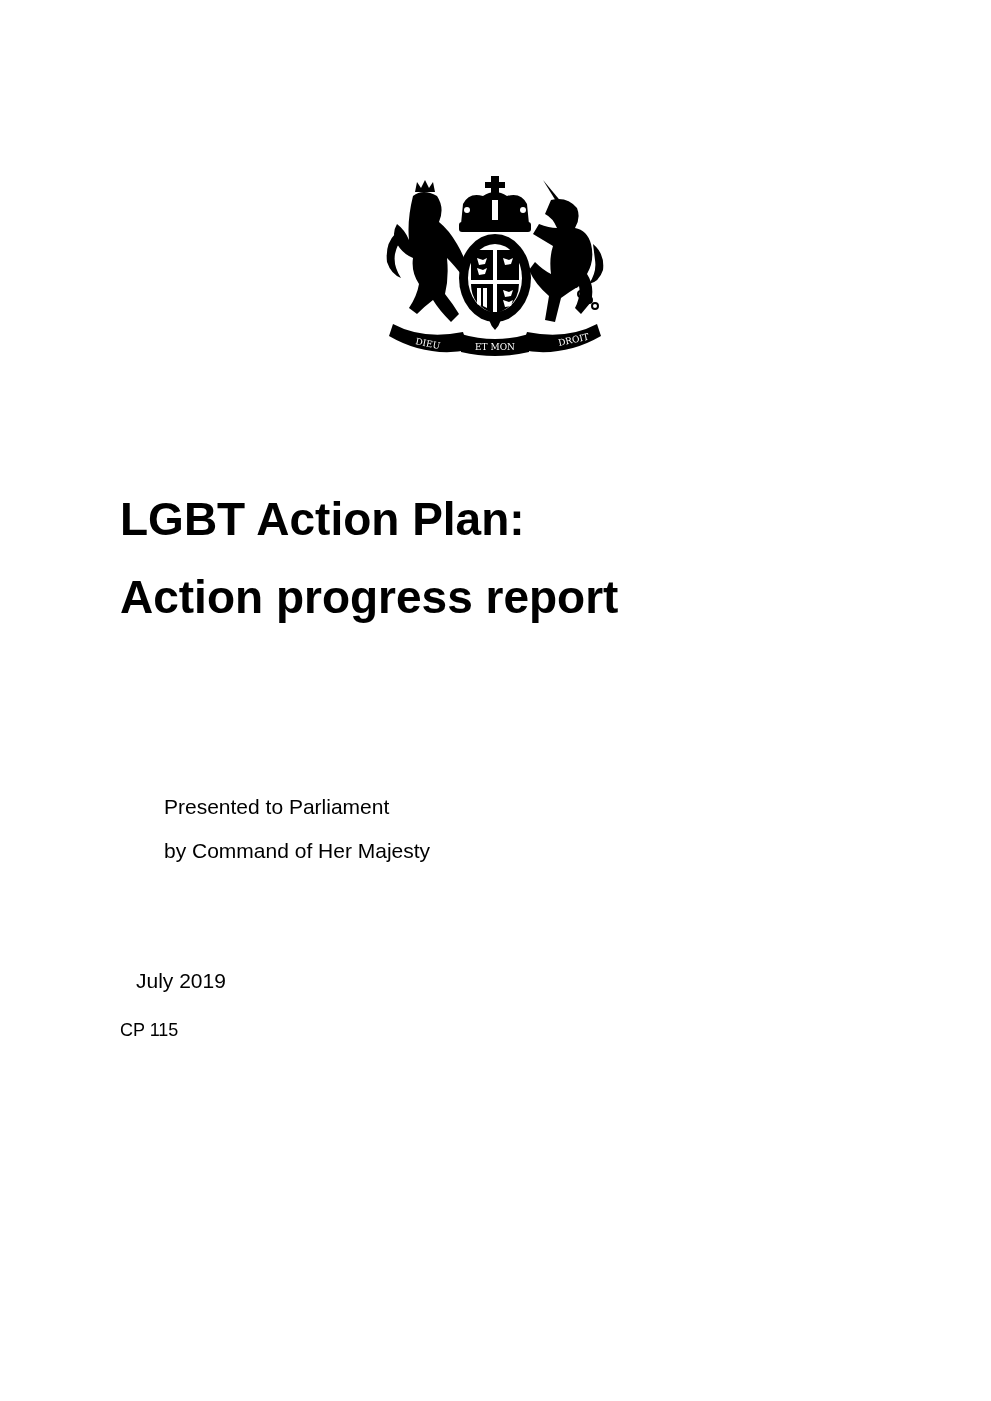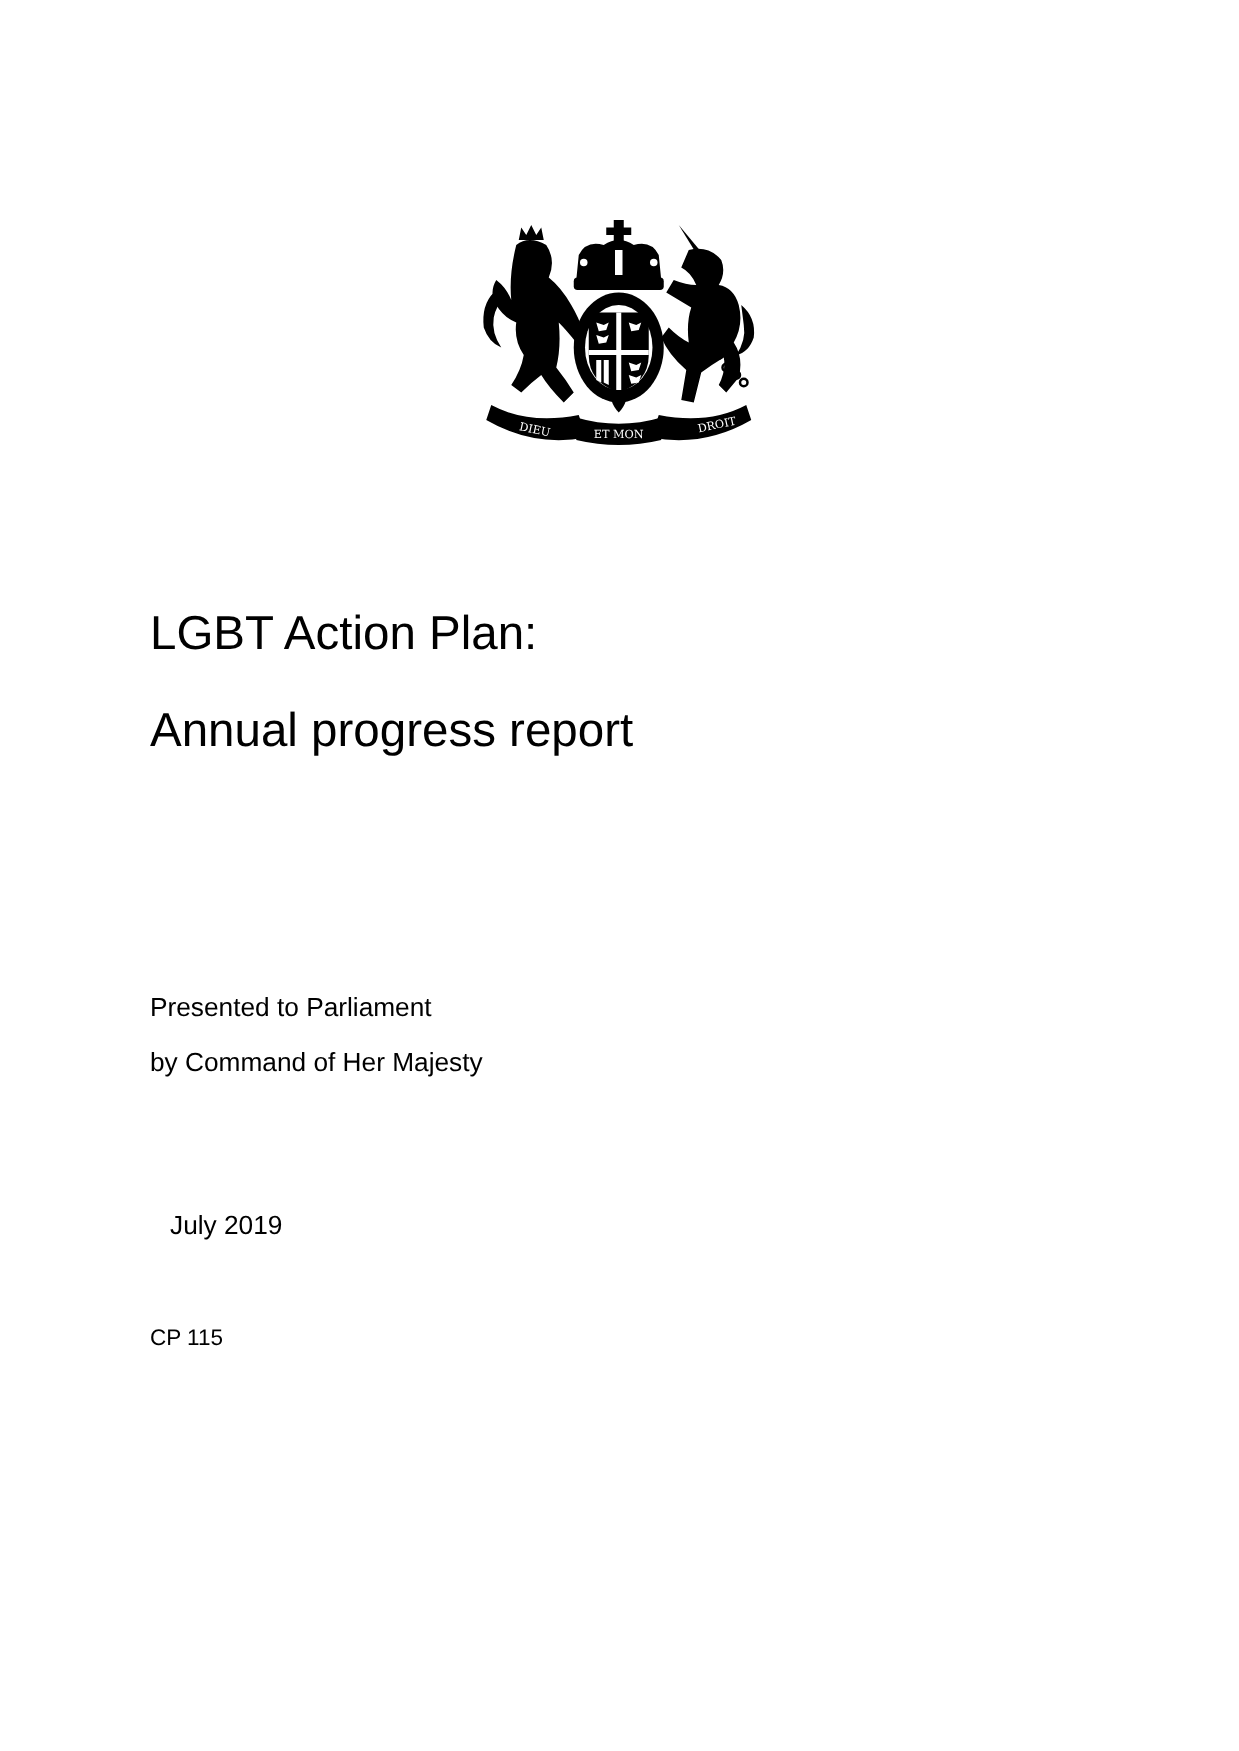--- a/index.html
+++ b/index.html
@@ -18,49 +18,49 @@
     .crest {
       position: absolute;
       left: 383px;
       top: 174px;
       width: 224px;
       height: 182px;
     }
     .title {
       position: absolute;
       left: 120px;
-      top: 468px;
+      top: 480px;
       margin: 0;
       font-family: "Liberation Sans", sans-serif;
-      font-weight: normal;
-      font-size: 38px;
+      font-weight: bold;
+      font-size: 46px;
       line-height: 78px;
       letter-spacing: 0px;
     }
     .title span { display: block; }
     .presented {
       position: absolute;
       left: 120px;
       top: 785px;
       font-size: 21px;
       line-height: 44px;
     }
-    .presented div { display: block; }
+    .presented div { display: block; margin-left: 44px; }
     .date {
       position: absolute;
       left: 120px;
       top: 966px;
       font-size: 21px;
       line-height: 30px;
       margin-left: 16px;
     }
     .cp {
       position: absolute;
       left: 120px;
-      top: 1057px;
+      top: 1017px;
       font-size: 18px;
       line-height: 26px;
     }
   </style>
 </head>
 <body>
 
 <div class="crest">
   <svg width="224" height="182" viewBox="0 0 224 182" xmlns="http://www.w3.org/2000/svg">
 
@@ -116,21 +116,21 @@
     <path d="M78 160 Q112 170 146 160 L146 178 Q112 186 78 178 Z" fill="#000"></path>
     <path d="M106 146 q6 -8 12 0 q-2 6 -6 10 q-4 -4 -6 -10 z" fill="#000"></path>
     <text x="32" y="170" font-family="DejaVu Serif, serif" font-size="9" fill="#fff" transform="rotate(12 32 170)">DIEU</text>
     <text x="112" y="176" font-family="DejaVu Serif, serif" font-size="9" fill="#fff" text-anchor="middle">ET MON</text>
     <text x="176" y="172" font-family="DejaVu Serif, serif" font-size="9" fill="#fff" transform="rotate(-12 176 172)">DROIT</text>
   </svg>
 </div>
 
 <h1 class="title">
   <span>LGBT Action Plan:</span>
-  <span>Annual progress report</span>
+  <span>Action progress report</span>
 </h1>
 
 <div class="presented">
   <div>Presented to Parliament</div>
   <div>by Command of Her Majesty</div>
 </div>
 
 <div class="date">July 2019</div>
 <div class="cp">CP 115</div>
 

